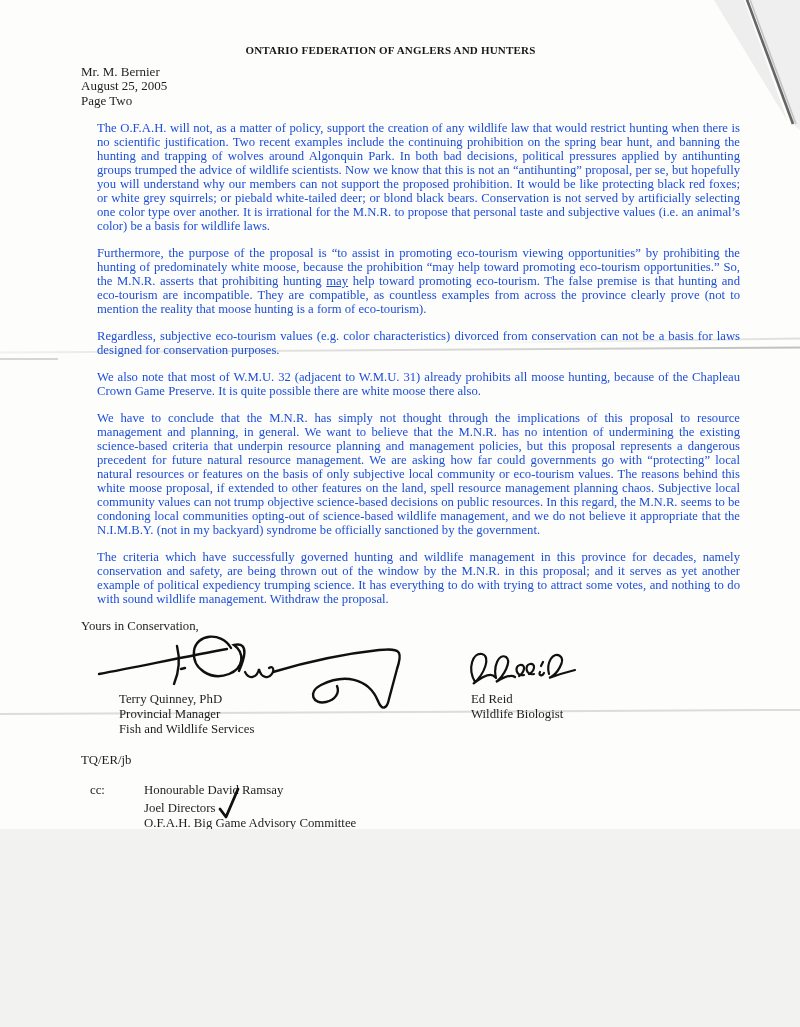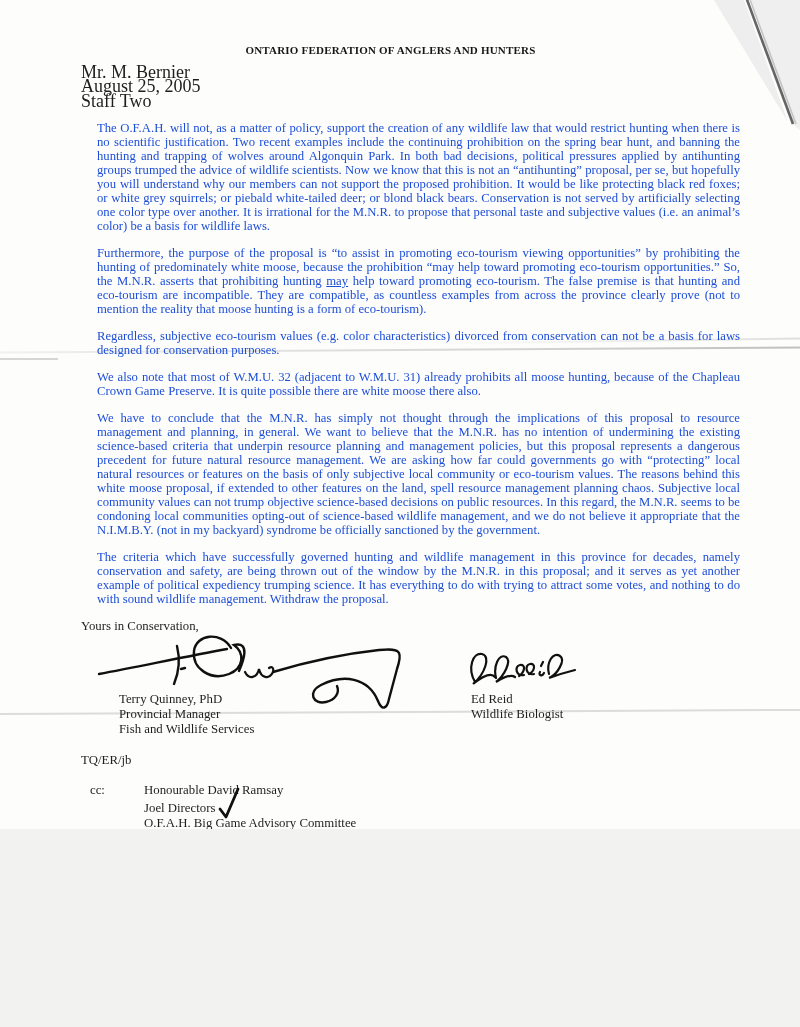--- a/index.html
+++ b/index.html
@@ -23,21 +23,21 @@
   }
   .doc-title{
     width:659px;
     text-align:center;
     transform:translateX(-20px);
     font-weight:bold;
     font-size:11px;
     letter-spacing:.2px;
     color:#171717;
   }
-  .addr-block{margin-top:9px;font-size:18px;line-height:14.4px;}
+  .addr-block{margin-top:9px;font-size:13px;line-height:14.4px;}
   .para{
     margin:0 0 13px 16px;
     font-size:12.7px;
     line-height:14px;
     text-align:justify;
     color:#1d4ed8;
   }
   .para.first{margin-top:13px;}
   .closing{margin:2px 0 0 0;font-size:12.8px;}
   .u{text-decoration:underline;}
@@ -88,21 +88,21 @@
     <line x1="69" y1="-3" x2="116" y2="124" stroke="#9a9a9a" stroke-width="1.6" opacity="0.5"></line>
   </svg>
 
   <div class="content">
 
     <div class="doc-title">ONTARIO FEDERATION OF ANGLERS AND HUNTERS</div>
 
     <div class="addr-block">
       <div>Mr. M. Bernier</div>
       <div>August 25, 2005</div>
-      <div>Staff Two</div>
+      <div>Page Two</div>
     </div>
 
     <p class="para first">The O.F.A.H. will not, as a matter of policy, support the creation of any wildlife law that would restrict hunting when there is no scientific justification.  Two recent examples include the continuing prohibition on the spring bear hunt, and banning the hunting and trapping of wolves around Algonquin Park.  In both bad decisions, political pressures applied by antihunting groups trumped the advice of wildlife scientists.  Now we know that this is not an “antihunting” proposal, per se, but hopefully you will understand why our members can not support the proposed prohibition.  It would be like protecting black red foxes; or white grey squirrels; or piebald white-tailed deer; or blond black bears.  Conservation is not served by artificially selecting one color type over another.  It is irrational for the M.N.R. to propose that personal taste and subjective values (i.e. an animal’s color) be a basis for wildlife laws.</p>
 
     <p class="para"><span>Furthermore, the purpose of the proposal is “to assist in promoting eco-tourism viewing opportunities” by prohibiting the hunting of predominately white moose, because the prohibition “may help toward promoting eco-tourism opportunities.”  So, the M.N.R. asserts that prohibiting hunting </span><span class="u">may</span><span> help toward promoting eco-tourism. The false premise is that hunting and eco-tourism are incompatible.  They are compatible, as countless examples from across the province clearly prove (not to mention the reality that moose hunting is a form of eco-tourism).</span></p>
 
     <p class="para">Regardless, subjective eco-tourism values (e.g. color characteristics) divorced from conservation can not be a basis for laws designed for conservation purposes.</p>
 
     <p class="para">We also note that most of W.M.U. 32 (adjacent to W.M.U. 31) already prohibits all moose hunting, because of the Chapleau Crown Game Preserve.  It is quite possible there are white moose there also.</p>
 

